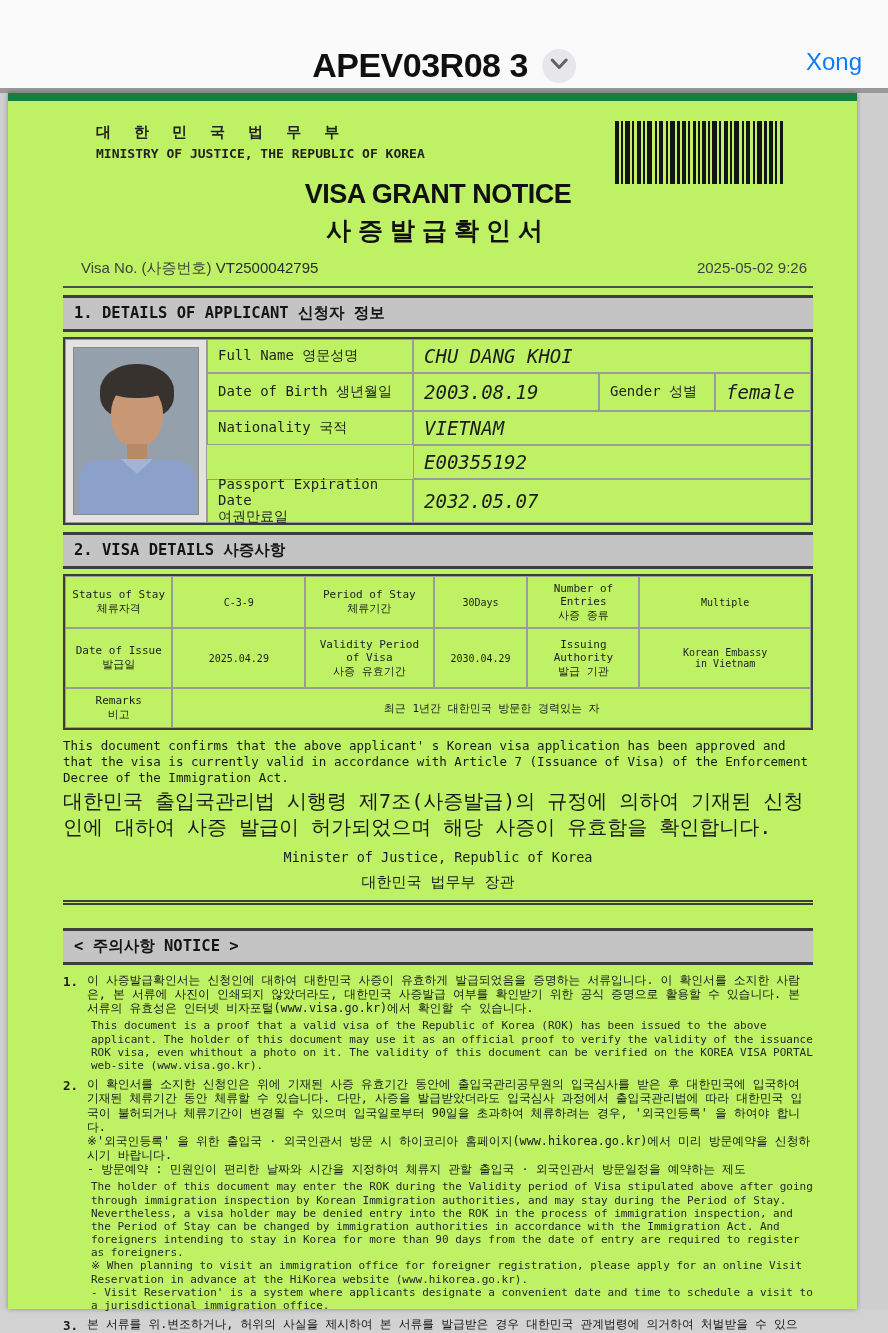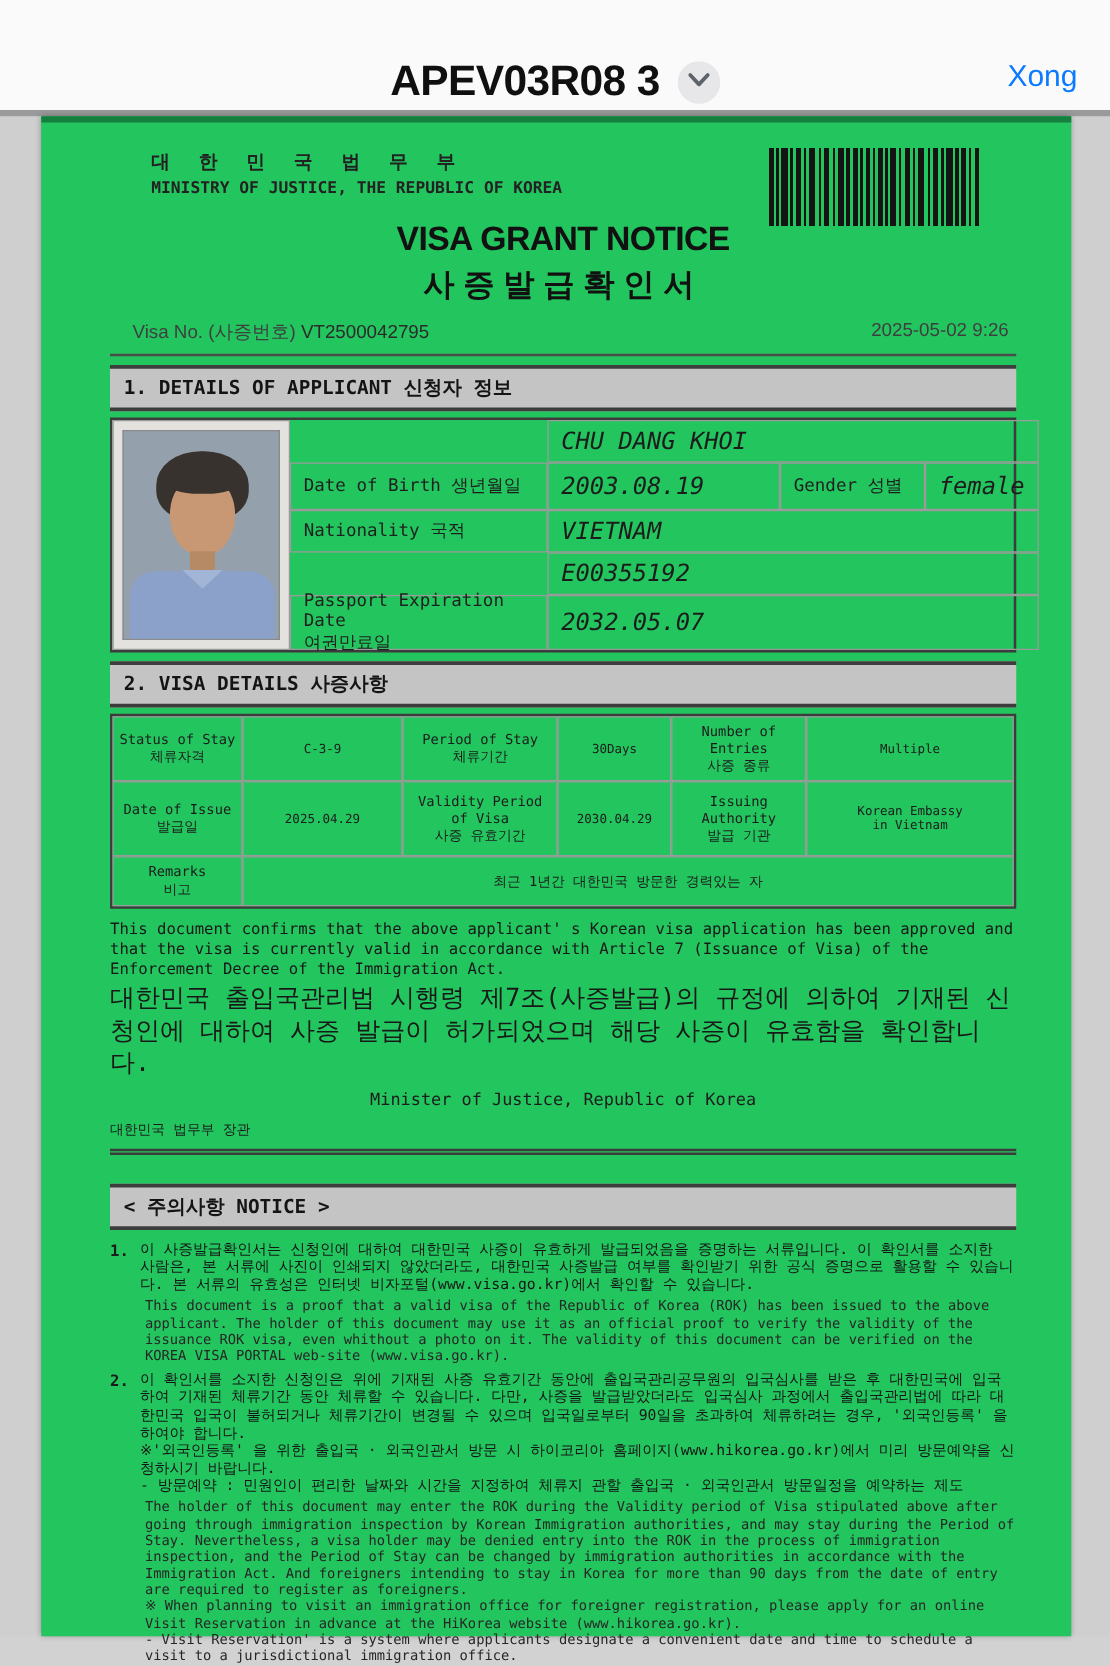--- a/index.html
+++ b/index.html
@@ -13,23 +13,23 @@
   .doc-title { font-size:34px; font-weight:700; color:#101010; letter-spacing:-0.5px; white-space:nowrap; }
   .chevron-btn { width:34px; height:34px; border-radius:50%; background:#e7e7e9;
                  display:flex; align-items:center; justify-content:center; border:none; cursor:pointer; }
   .done-btn { position:absolute; right:26px; top:48px; font-size:24px; color:#0a7bff;
               background:none; border:none; font-weight:500; cursor:pointer;
               font-family:"Liberation Sans", sans-serif; }
 
   
   .canvas { height:1221px; background:#cfcfcf; border-top:5px solid #9a9a9a;
             padding:0 31px 0 8px; }
-  .page { background:#22c55e; height:100%; border-top:5px solid #15803d;
+  .page { background:#bef264; height:100%; border-top:8px solid #15803d;
           box-shadow:0 0 5px rgba(0,0,0,.35); position:relative;
-          font-family:"DejaVu Sans Mono","DejaVu Sans",monospace; color:#1c1c1c;margin-left:25px; }
+          font-family:"DejaVu Sans Mono","DejaVu Sans",monospace; color:#1c1c1c; }
   .inner { padding:14px 44px 0 55px; }
 
   .ministry { margin:8px 0 0 33px; }
   .ministry-ko { font-size:15px; font-weight:700; letter-spacing:7px; color:#222; }
   .ministry-en { font-size:13px; font-weight:700; margin-top:4px; color:#222; }
 
   .barcode-wrap { position:absolute; top:20px; right:72px; width:170px; height:63px; }
 
   .doc-heading { text-align:center; margin-top:18px; }
   .doc-heading-en { font-size:27px; font-weight:700; letter-spacing:-0.5px;
@@ -87,21 +87,21 @@
               text-align:center; font-size:11px; padding:2px 4px; }
   .t2 .value { font-size:10px; }
   .remarks-val { grid-column:2 / 7; justify-content:flex-start; padding-left:14px;
                  font-size:15.5px; font-weight:500; }
 
   
   .confirm { margin-top:8px; }
   .confirm-en { font-size:12.5px; line-height:1.28; text-align:left; color:#181818; }
   .confirm-ko { font-size:20px; line-height:1.3; margin-top:2px; color:#181818; }
   .minister { text-align:center; font-size:13.5px; margin-top:9px; }
-  .minister-ko { font-size:11px; margin-top:8px; }
+  .minister-ko { text-align:center; font-size:15px; margin-top:8px; }
 
   
   .notice-gap { height:16px; }
   .notice-items { margin-top:8px; }
   .n-item { display:flex; margin-bottom:5px; }
   .n-num { width:24px; font-size:12.5px; font-weight:600; flex:none; padding-top:1px; }
   .n-body { flex:1; }
   .n-ko { font-size:11.8px; line-height:1.2; color:#161616; }
   .n-en { font-size:11px; line-height:1.2; color:#262626; margin-top:4px; margin-left:4px; }
 </style>
@@ -187,20 +187,21 @@
         <div class="photo-cell">
           <div class="portrait">
             <div class="hair"></div>
               <div class="face"></div>
               <div class="fringe"></div>
             <div class="neck"></div>
               <div class="shirt"></div>
               <div class="collar"></div>
           </div>
         </div>
+        <div class="cell label" style="grid-column:2">Full Name 영문성명</div>
         <div class="cell value span3">CHU DANG KHOI</div>
 
         <div class="cell label" style="grid-column:2">Date of Birth 생년월일</div>
         <div class="cell value">2003.08.19</div>
         <div class="cell label">Gender 성별</div>
         <div class="cell value">female</div>
 
         <div class="cell label" style="grid-column:2">Nationality  국적</div>
         <div class="cell value span3">VIETNAM</div>
 

